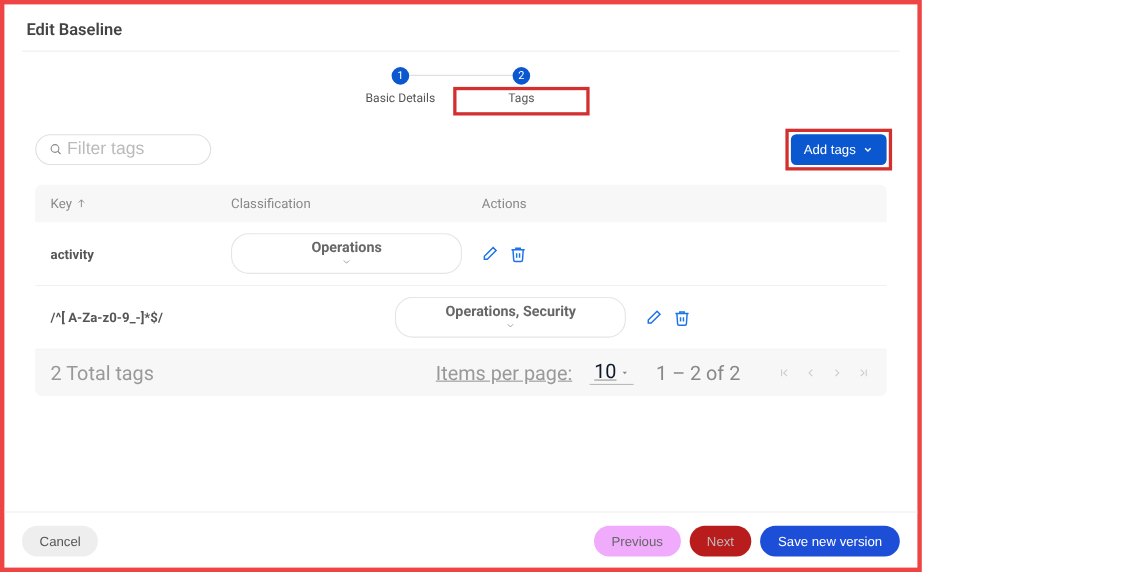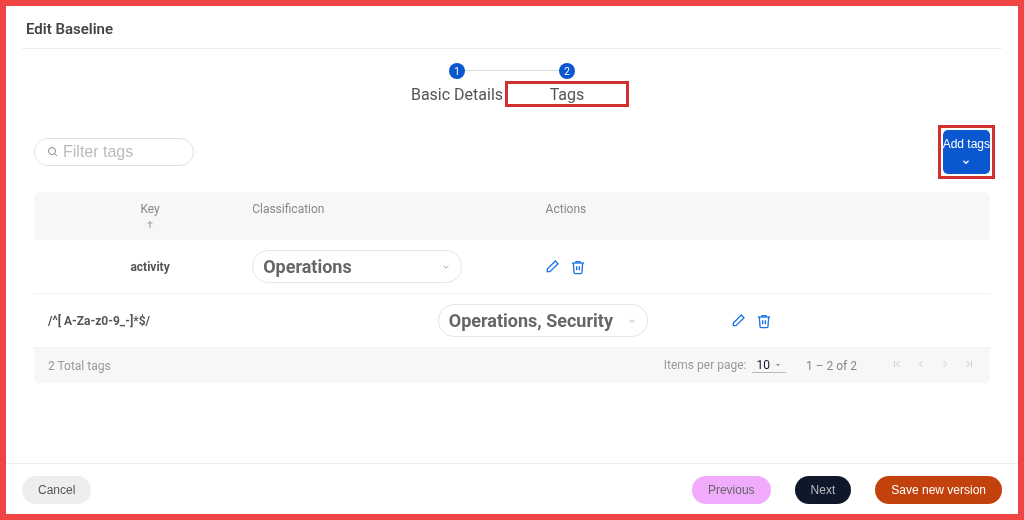--- a/index.html
+++ b/index.html
@@ -3,23 +3,23 @@
 <meta charset="utf-8">
 <style>
   * { box-sizing: border-box; margin: 0; padding: 0; }
   body {
     font-family: -apple-system, BlinkMacSystemFont, "Segoe UI", Roboto, Arial, sans-serif;
     background: #fff;
     color: #333;
     font-size: 13px;
   }
   .frame {
-    width: 1024px;
+    width: 838px;
     height: 520px;
-    border: 6px solid #ef4444;
+    border: 4px solid #ef4444;
     position: relative;
     display: flex;
     flex-direction: column;
     padding: 14px 16px 12px 16px;
   }
   .page-title {
     font-size: 15px;
     font-weight: 600;
     color: #444;
     padding: 0 4px 10px 4px;
@@ -49,21 +49,21 @@
     border-radius: 50%;
     background: #0b57d0;
     color: #fff;
     font-size: 10px;
     display: flex;
     align-items: center;
     justify-content: center;
     margin-bottom: 6px;
     z-index: 2;
   }
-  .step-label { font-size: 16px; color: #555; }
+  .step-label { font-size: 11px; color: #555; }
   .step-connector {
     position: absolute;
     top: 7px;
     left: 63px;
     width: 95px;
     height: 1px;
     background: #ddd;
     z-index: 1;
   }
   .highlight-box {
@@ -107,44 +107,43 @@
     background: transparent;
   }
   .filter-input::placeholder { color: #bbb; }
 
   .addtags-wrap { position: relative; }
   .addtags-btn {
     background: #0b57d0;
     color: #fff;
     border: none;
     border-radius: 5px;
-    padding: 7px 0;
+    padding: 7px 12px;
     font-size: 12px;
     display: flex;
     align-items: center;
     gap: 6px;
     cursor: pointer;
-    flex-direction: column;
   }
   .addtags-highlight {
     position: absolute;
     top: -5px; left: -5px; right: -5px; bottom: -5px;
     border: 3px solid #d32f2f;
     pointer-events: none;
   }
 
   .table-head {
     display: flex;
     padding: 10px 14px;
     background: #f7f7f8;
     border-radius: 6px 6px 0 0;
     color: #888;
     font-size: 12px;
   }
-  .col-key { width: 22%; display:flex; align-items:center; gap:4px;flex-direction:column;}
+  .col-key { width: 22%; display:flex; align-items:center; gap:4px;}
   .col-value { width: 42%; }
   .col-class { width: 26%; }
   .col-actions { width: 10%; text-align: right; }
 
   .table-row {
     display: flex;
     align-items: center;
     padding: 10px 14px;
     border-bottom: 1px solid #f0f0f0;
     font-size: 12px;
@@ -154,66 +153,66 @@
   .class-select {
     border: 1px solid #e5e5e5;
     border-radius: 16px;
     padding: 5px 10px;
     display: flex;
     justify-content: space-between;
     align-items: center;
     width: 210px;
     background: #fff;
     color: #666;
-    font-size: 18px;
+    font-size: 13px;
+    flex-direction: column;
   }
   .row-actions {
     display: flex;
     gap: 10px;
     justify-content: flex-end;
   }
   .icon-btn { cursor: pointer; display:inline-flex; }
 
   .table-foot {
     display: flex;
     align-items: center;
     padding: 10px 14px;
     background: #f7f7f8;
     border-radius: 0 0 6px 6px;
-    font-size: 12px;
+    font-size: 18px;
     color: #999;
   }
   .foot-spacer { flex: 1; }
-  .per-page { display:flex; gap:6px; margin-right:20px; }
+  .per-page { display:flex; align-items:center; gap:16px; margin-right:20px;text-decoration:underline; }
   .per-page-val { border-bottom:1px solid #bbb; padding: 0 4px; display:flex; align-items:center; gap:4px; color:#0f172a;}
   .range { margin-right: 33px; color:#888;}
   .pager { display:flex; gap:10px; color:#bbb; }
   .pager span { cursor:pointer; width:14px; text-align:center; display:inline-block;}
 
   .footer {
     display: flex;
     align-items: center;
     padding-top: 12px;
     border-top: 1px solid #eee;
     margin: 15px -16px -2px -16px;
     padding-left: 16px;
     padding-right: 16px;
-    gap: 16px;
   }
   .btn {
     border: none;
     border-radius: 16px;
     padding: 7px 16px;
     font-size: 12px;
     cursor: pointer;
   }
   .btn-cancel { background: #eee; color: #555; }
   .btn-prev { background: #f0abfc; color: #666; margin-left:auto; margin-right:8px;}
-  .btn-next { background: #0f172a; color: #bbb; margin-right:8px;text-align:center;}
-  .btn-save { background: #c2410c; color: #fff; }
+  .btn-next { background: #b91c1c; color: #bbb; margin-right:8px;text-align:center;}
+  .btn-save { background: #1d4ed8; color: #fff; }
 </style>
 </head>
 <body>
 
 <div class="frame">
   <div class="page-title">Edit Baseline</div>
   <div class="divider"></div>
 
   <div class="stepper">
     <div class="step">

